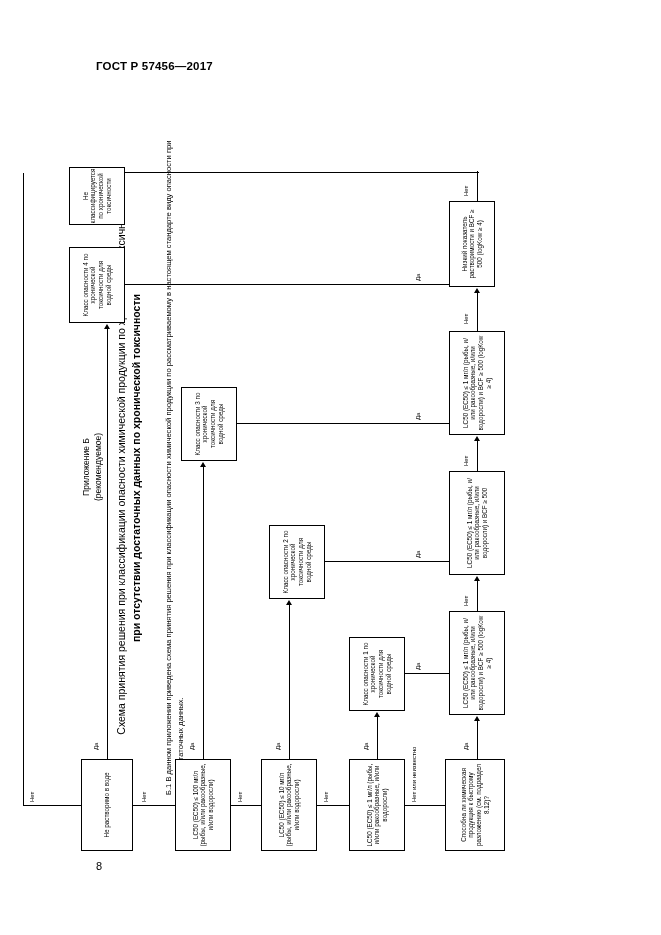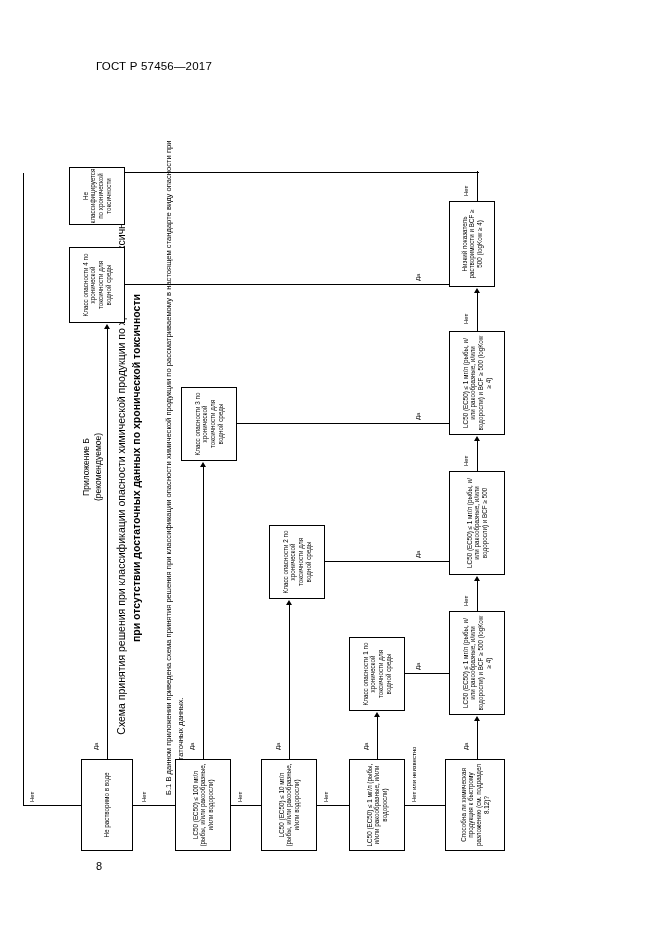--- a/index.html
+++ b/index.html
@@ -9,21 +9,21 @@
     position:relative;
     width:661px;height:935px;
     background:#ffffff;
     overflow:hidden;
     margin:0 auto;
   }
   .hdr{
     position:absolute;
     left:96px; top:60px;
     font-size:11.5px;
-    font-weight:normal;
+    font-weight:bold;
     letter-spacing:0.2px;
     color:#000;
     white-space:nowrap;
   }
   .pgnum{
     position:absolute;
     left:96px; top:860px;
     font-size:11px;
     color:#000;
   }

